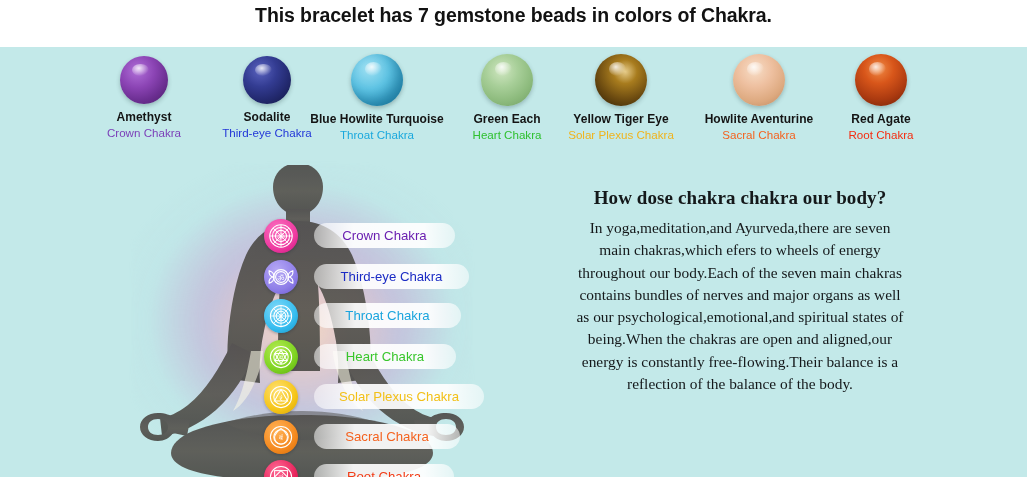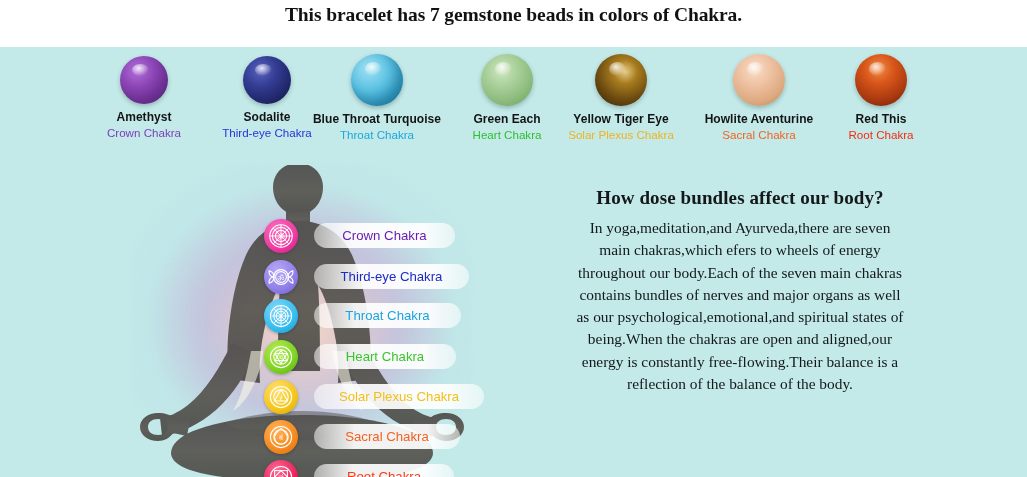--- a/index.html
+++ b/index.html
@@ -11,21 +11,21 @@
   .page{position:relative;width:1027px;height:477px;}
 
   
   .header{
     position:absolute;left:0;top:0;width:1027px;height:47px;
     background:#ffffff;
     display:flex;align-items:flex-start;justify-content:center;
   }
   .header h1{
     margin:4px 0 0 0;
-    font-family:Liberation Serif, serif;
+    font-family:Liberation Sans, sans-serif;
     font-size:19.5px;font-weight:bold;color:#121212;
     letter-spacing:-0.1px;
   }
 
   
   .panel{
     position:absolute;left:0;top:47px;width:1027px;height:430px;
     background:#c3e9e9;
     overflow:hidden;
   }
@@ -131,21 +131,21 @@
         <div class="bead" style="background:radial-gradient(circle at 36% 30%, #5a63bf 0%, #333c92 36%, #232a70 64%, #111640 100%);"></div>
         <div class="bead-name">Sodalite</div>
         <div class="bead-chakra" style="color:#2337d8;line-height:14px;">Third-eye Chakra</div>
       </div>
 
       <div class="bead-cell" style="left:302px;">
         <div class="bead big" style="background:
                radial-gradient(circle at 34% 28%, #9fe0f2 0%, #5fc4e4 40%, #35a0c8 72%, #1f7ea4 100%);
                box-shadow:0 2px 4px rgba(40,70,70,.35), inset -6px -6px 12px rgba(12,80,110,.35);">
         </div>
-        <div class="bead-name">Blue Throat Turquoise</div>
+        <div class="bead-name">Blue Howlite Turquoise</div>
         <div class="bead-chakra" style="color:#1aa8dd">Throat Chakra</div>
       </div>
 
       <div class="bead-cell" style="left:432px;">
         <div class="bead big" style="background:radial-gradient(circle at 40% 32%, #cfe6c0 0%, #a8cf99 34%, #8cba7c 66%, #6e9b63 100%);"></div>
         <div class="bead-name">Green Each</div>
         <div class="bead-chakra" style="color:#2fc02f">Heart Chakra</div>
       </div>
 
       <div class="bead-cell" style="left:546px;">
@@ -155,21 +155,21 @@
       </div>
 
       <div class="bead-cell" style="left:684px;">
         <div class="bead big" style="background:radial-gradient(circle at 42% 30%, #f7ddc6 0%, #eec0a0 36%, #dda97f 68%, #bb845c 100%);"></div>
         <div class="bead-name">Howlite Aventurine</div>
         <div class="bead-chakra" style="color:#f4621f">Sacral Chakra</div>
       </div>
 
       <div class="bead-cell" style="left:806px;">
         <div class="bead big" style="background:radial-gradient(circle at 46% 28%, #f08a45 0%, #d8561a 32%, #ab3a10 66%, #6e1f06 100%);"></div>
-        <div class="bead-name">Red This</div>
+        <div class="bead-name">Red Agate</div>
         <div class="bead-chakra" style="color:#f52c10">Root Chakra</div>
       </div>
 
     </div>
 
     <div class="figure-wrap">
       <div class="aura"></div>
       <div class="silhouette">
         <svg width="338" height="312" viewBox="0 0 338 312" xmlns="http://www.w3.org/2000/svg">
           <defs>
@@ -351,18 +351,18 @@
           </svg>
         </div>
         <div class="pill" style="width:140px;">
           <span style="color:#f23a14">Root Chakra</span>
         </div>
       </div>
 
     </div>
 
     <div class="article">
-      <h2>How dose bundles affect our body?</h2>
+      <h2>How dose chakra chakra our body?</h2>
       <p>In yoga,meditation,and Ayurveda,there are seven main chakras,which efers to wheels of energy throughout our body.Each of the seven main chakras contains bundles of nerves and major organs as well as our psychological,emotional,and spiritual states of being.When the chakras are open and aligned,our energy is constantly free-flowing.Their balance is a reflection of the balance of the body.</p>
     </div>
 
   </div>
 </div>
 
 </body></html>

